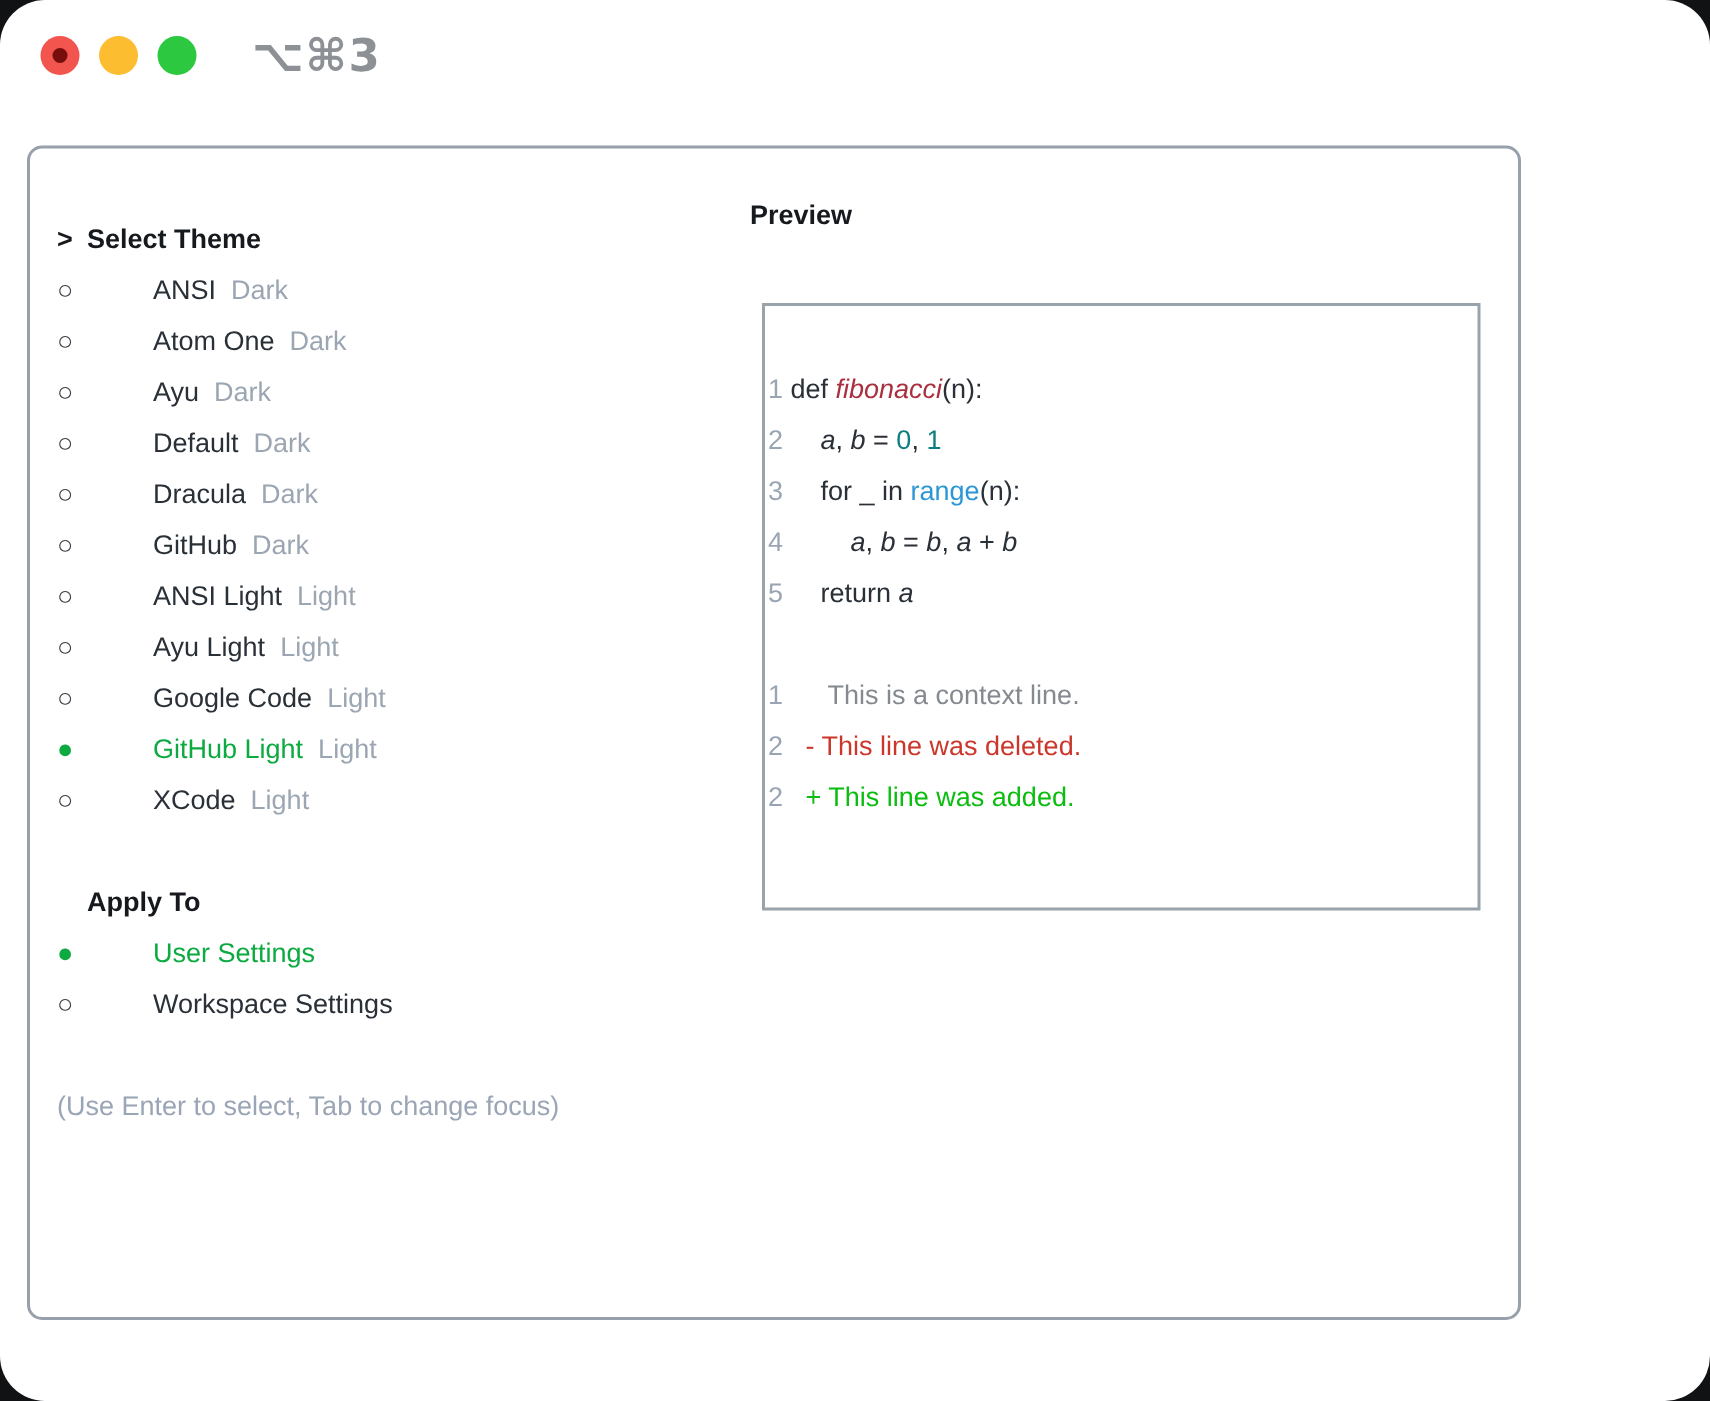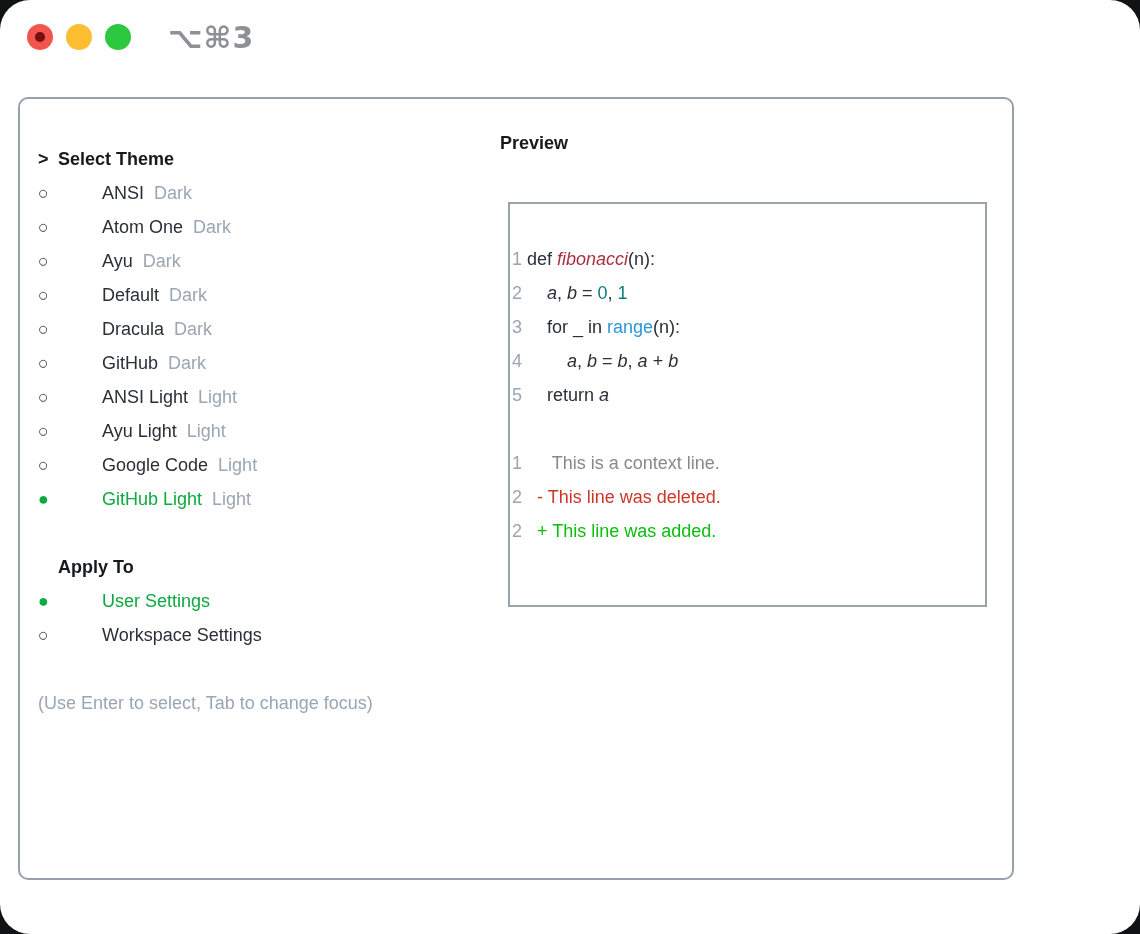--- a/index.html
+++ b/index.html
@@ -89,20 +89,21 @@
           <div class="row"><span class="dot">○</span><span class="name">ANSI</span><span class="variant">Dark</span></div>
           <div class="row"><span class="dot">○</span><span class="name">Atom One</span><span class="variant">Dark</span></div>
           <div class="row"><span class="dot">○</span><span class="name">Ayu</span><span class="variant">Dark</span></div>
           <div class="row"><span class="dot">○</span><span class="name">Default</span><span class="variant">Dark</span></div>
           <div class="row"><span class="dot">○</span><span class="name">Dracula</span><span class="variant">Dark</span></div>
           <div class="row"><span class="dot">○</span><span class="name">GitHub</span><span class="variant">Dark</span></div>
           <div class="row"><span class="dot">○</span><span class="name">ANSI Light</span><span class="variant">Light</span></div>
           <div class="row"><span class="dot">○</span><span class="name">Ayu Light</span><span class="variant">Light</span></div>
           <div class="row"><span class="dot">○</span><span class="name">Google Code</span><span class="variant">Light</span></div>
           <div class="row"><span class="dot sel">●</span><span class="name sel">GitHub Light</span><span class="variant">Light</span></div>
+          <div class="row"><span class="dot">○</span><span class="name">XCode</span><span class="variant">Light</span></div>
         </div>
       <div class="row blank"></div>
       <div class="row apply-header">Apply To</div>
       <div id="apply-list">
           <div class="row"><span class="dot sel">●</span><span class="name sel">User Settings</span></div>
           <div class="row"><span class="dot">○</span><span class="name">Workspace Settings</span></div>
         </div>
       <div class="row blank"></div>
       <div class="hint">(Use Enter to select, Tab to change focus)</div>
     </div>

